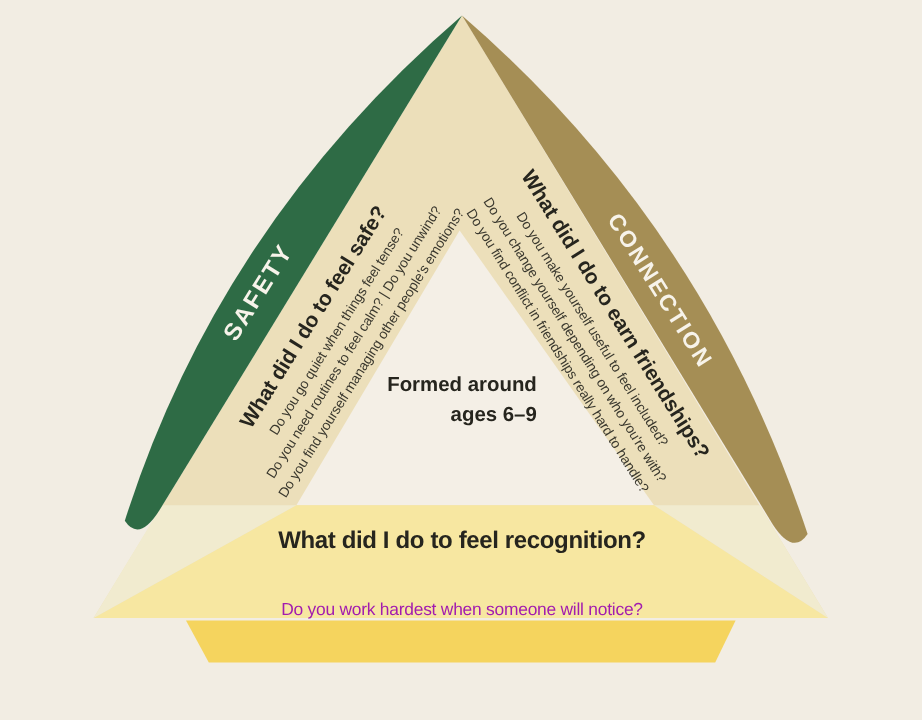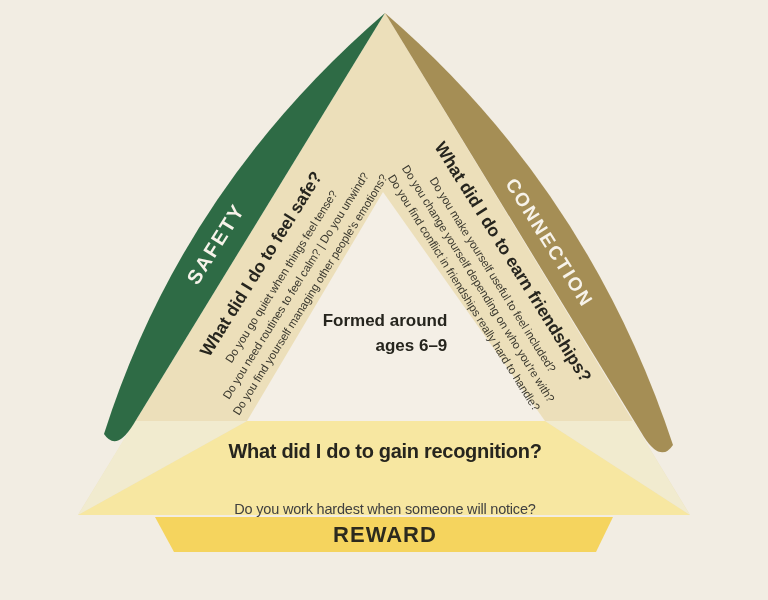--- a/index.html
+++ b/index.html
@@ -62,21 +62,21 @@
     font-size: 20px;
     font-weight: 700;
     letter-spacing: -0.3px;
     color: #26251e;
     margin-bottom: 6px;
   }
   .bottom-q {
     font-size: 14.5px;
     line-height: 20px;
     letter-spacing: -0.2px;
-    color: #404040;
+    color: #a21caf;
     margin-top: 36px;
   }
 
   #center-note {
     position: absolute;
     left: 385px; top: 333px;
     transform: translate(-50%,-50%);
     text-align: right;
     font-size: 17px;
     font-weight: 700;
@@ -129,19 +129,18 @@
     <div class="side-q">Do you change yourself depending on who you're with?</div>
     <div class="side-q">Do you find conflict in friendships really hard to handle?</div>
   </div>
 
   <div id="center-note">
     <div>Formed around</div>
     <div>ages 6–9</div>
   </div>
 
   <div id="reward-group">
-    <div class="bottom-heading">What did I do to gain recognition?</div>
+    <div class="bottom-heading">What did I do to feel recognition?</div>
     <div class="bottom-q">Do you work hardest when someone will notice?</div>
   </div>
 
-  <div id="reward-label">REWARD</div>
 
 </div>
 
 </body></html>

